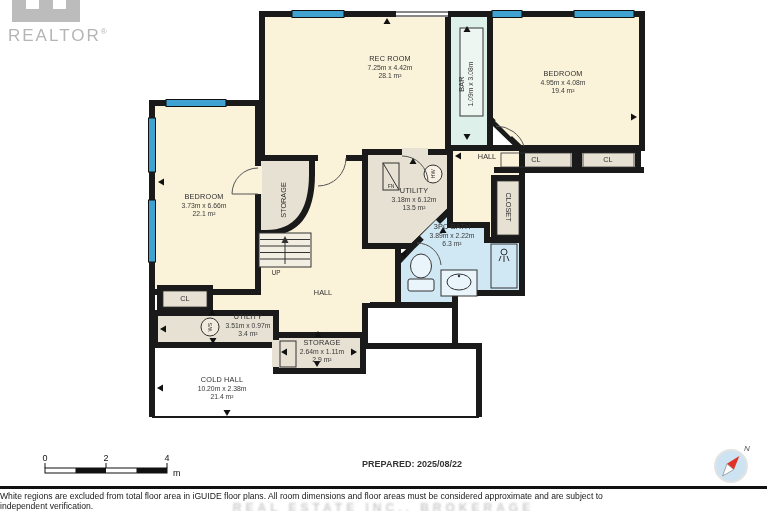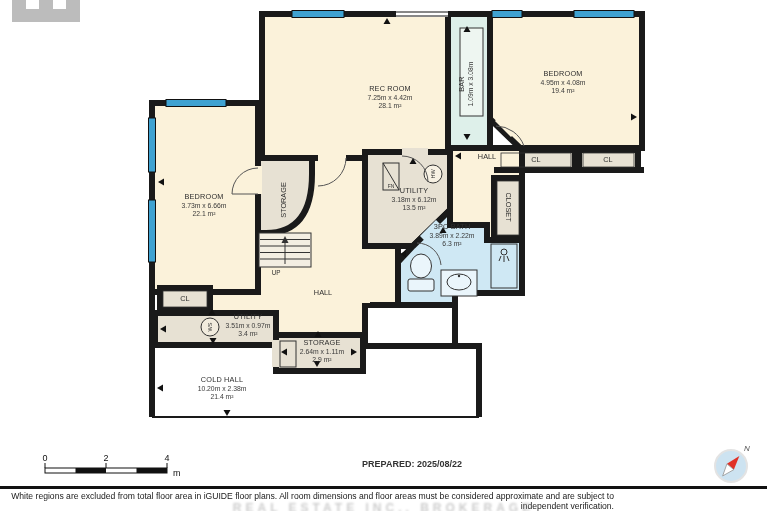--- a/index.html
+++ b/index.html
@@ -23,21 +23,21 @@
   .rl .rn{display:block;font-size:7.3px;letter-spacing:.2px;color:#2e2e2e;}
   .rl .rd{display:block;font-size:6.8px;color:#3a3a3a;}
   .rl.single{font-size:7.3px;color:#2e2e2e;}
   .rl.rot-ccw{transform:translate(-50%,-50%) rotate(-90deg);}
   .rl.rot-cw{transform:translate(-50%,-50%) rotate(90deg);}
   .rl.tiny{font-size:6.3px;}
 
   .prepared{position:absolute;left:412px;top:464px;transform:translate(-50%,-50%);
             font-size:9px;font-weight:bold;color:#333;white-space:nowrap;}
   .rule{position:absolute;left:0;top:486px;width:767px;height:3px;background:#111;}
-  .disclaimer{position:absolute;left:0;top:491px;width:614px;text-align:right;
+  .disclaimer{position:absolute;left:0;top:491px;width:614px;text-align:left;
               font-size:8.6px;color:#1a1a1a;}
   .watermark{position:absolute;left:50%;top:501px;transform:translateX(-50%);
              font-size:12px;color:#9a9a9a;opacity:.5;filter:blur(1.3px);
              letter-spacing:4px;white-space:nowrap;font-weight:bold;}
 </style>
 </head>
 <body>
 
 <div class="stage">
 
@@ -196,23 +196,24 @@
       </g>
       <text x="744" y="451" font-size="8" fill="#555" font-style="italic">N</text>
     </g>
   </svg>
 
   <div class="logo">
     <div class="logo-block">
       <div class="logo-notch n1"></div>
         <div class="logo-notch n2"></div>
     </div>
-  </div>
-
-  <div class="rl" style="left:390px;top:98px">
+    <div class="logo-word"><span>REALTOR</span><sup>®</sup></div>
+  </div>
+
+  <div class="rl" style="left:390px;top:68px">
     <span class="rn">REC ROOM</span>
     <span class="rd">7.25m x 4.42m</span>
     <span class="rd">28.1 m²</span>
   </div>
   <div class="rl rot-ccw" style="left:467px;top:84px">
     <span class="rn">BAR</span>
     <span class="rd">1.09m x 3.08m</span>
   </div>
   <div class="rl" style="left:563px;top:83px">
     <span class="rn">BEDROOM</span>

